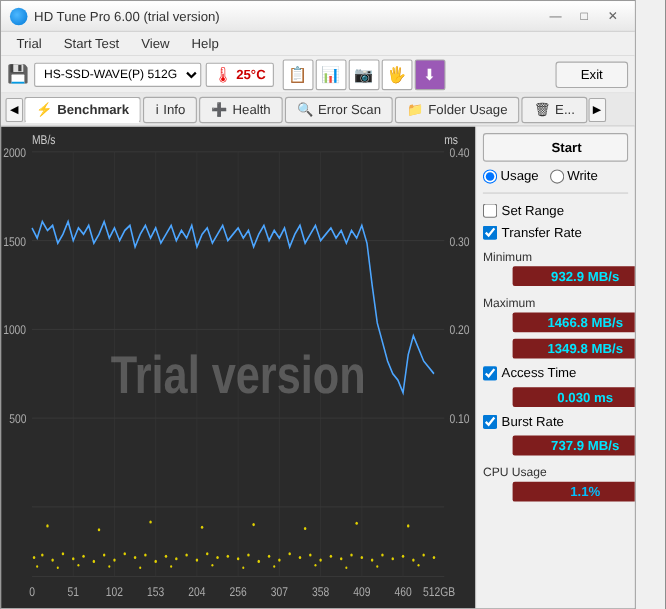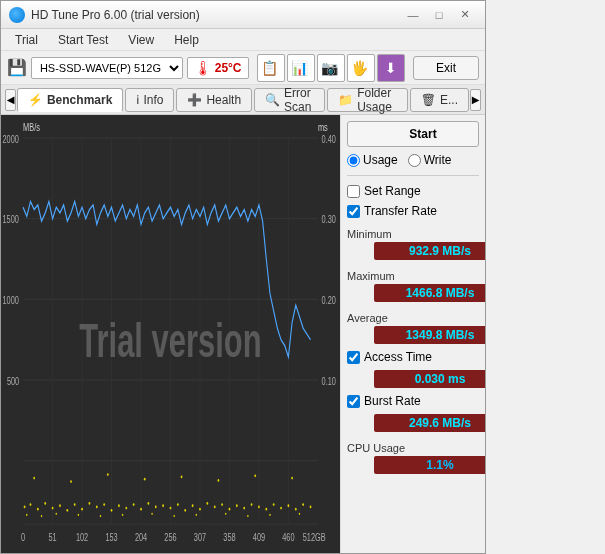--- a/index.html
+++ b/index.html
@@ -1,18 +1,18 @@
 <!DOCTYPE html>
 <html><head>
   <meta charset="utf-8">
   <style>
     * { margin: 0; padding: 0; box-sizing: border-box; }
     body { font-family: 'Segoe UI', Tahoma, sans-serif; font-size: 12px; background: #f0f0f0; }
 
-    .window { width: 486px; height: 554px; background: #f0f0f0; border: 1px solid #999; display: flex; flex-direction: column; }
+    .window { width: 578px; height: 554px; background: #f0f0f0; border: 1px solid #999; display: flex; flex-direction: column; }
 
     .title-bar { background: linear-gradient(to bottom, #ffffff, #e8e8e8); display: flex; align-items: center; justify-content: space-between; padding: 4px 8px; border-bottom: 1px solid #ccc; height: 28px; }
     .title-bar-left { display: flex; align-items: center; gap: 6px; font-size: 12px; color: #333; }
     .title-bar-icon { width: 16px; height: 16px; background: radial-gradient(circle at 40% 40%, #4db8ff, #0078d7); border-radius: 50%; }
     .title-bar-controls { display: flex; gap: 2px; }
     .title-btn { width: 24px; height: 20px; border: none; background: transparent; cursor: pointer; font-size: 11px; color: #666; display: flex; align-items: center; justify-content: center; border-radius: 2px; }
 
     .menu-bar { background: #f0f0f0; display: flex; align-items: center; padding: 2px 6px; border-bottom: 1px solid #ddd; height: 22px; gap: 4px; }
     .menu-item { padding: 2px 8px; cursor: pointer; border-radius: 2px; color: #333; }
 
@@ -281,40 +281,39 @@
         <span class="stat-label">Minimum</span>
         <div class="stat-value">932.9 MB/s</div>
       </div>
 
       <div class="stat-section">
         <span class="stat-label">Maximum</span>
         <div class="stat-value">1466.8 MB/s</div>
       </div>
 
       <div class="stat-section">
-        <span class="stat-label">Average</span>
         <div class="stat-value">1349.8 MB/s</div>
       </div>
 
       <div class="checkbox-row">
         <input type="checkbox" class="checkbox-input" checked="" style="">
         <span>Access Time</span>
       </div>
 
       <div class="stat-section">
         <div class="stat-value">0.030 ms</div>
       </div>
 
       <div class="checkbox-row">
         <input type="checkbox" class="checkbox-input" checked="" style="">
         <span>Burst Rate</span>
       </div>
 
       <div class="stat-section">
-        <div class="stat-value">249.6 MB/s</div>
+        <div class="stat-value">737.9 MB/s</div>
       </div>
 
       <div class="stat-section">
         <span class="stat-label">CPU Usage</span>
         <div class="stat-value cpu">1.1%</div>
       </div>
     </div>
 
   </div>
 </div>

